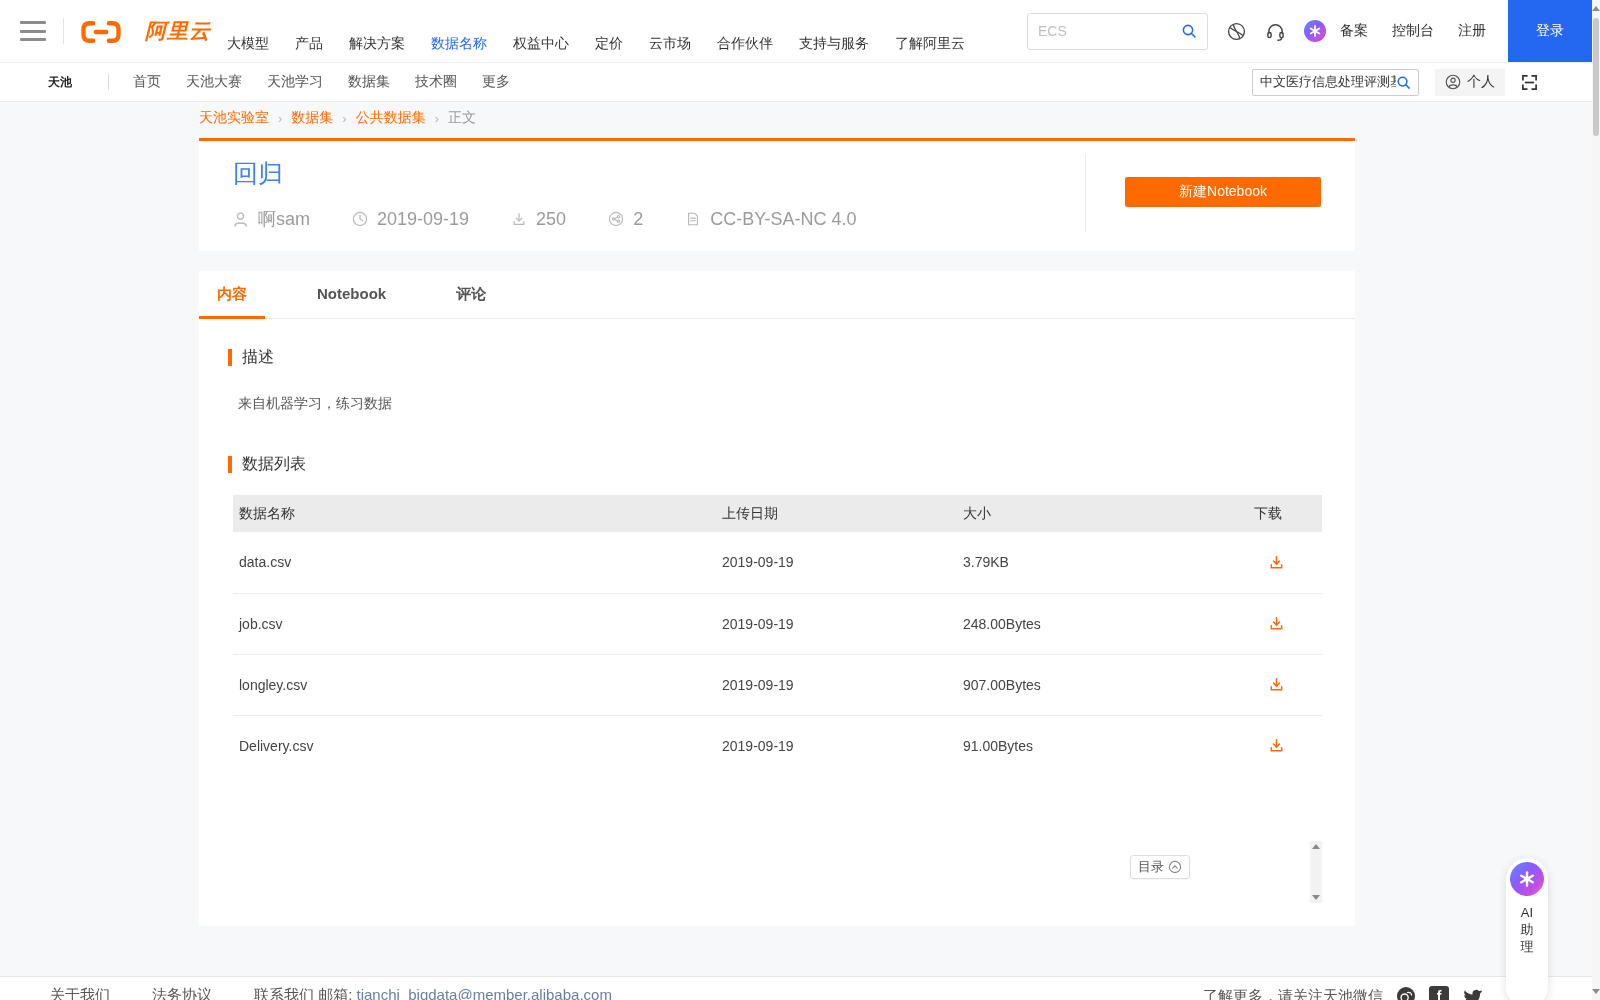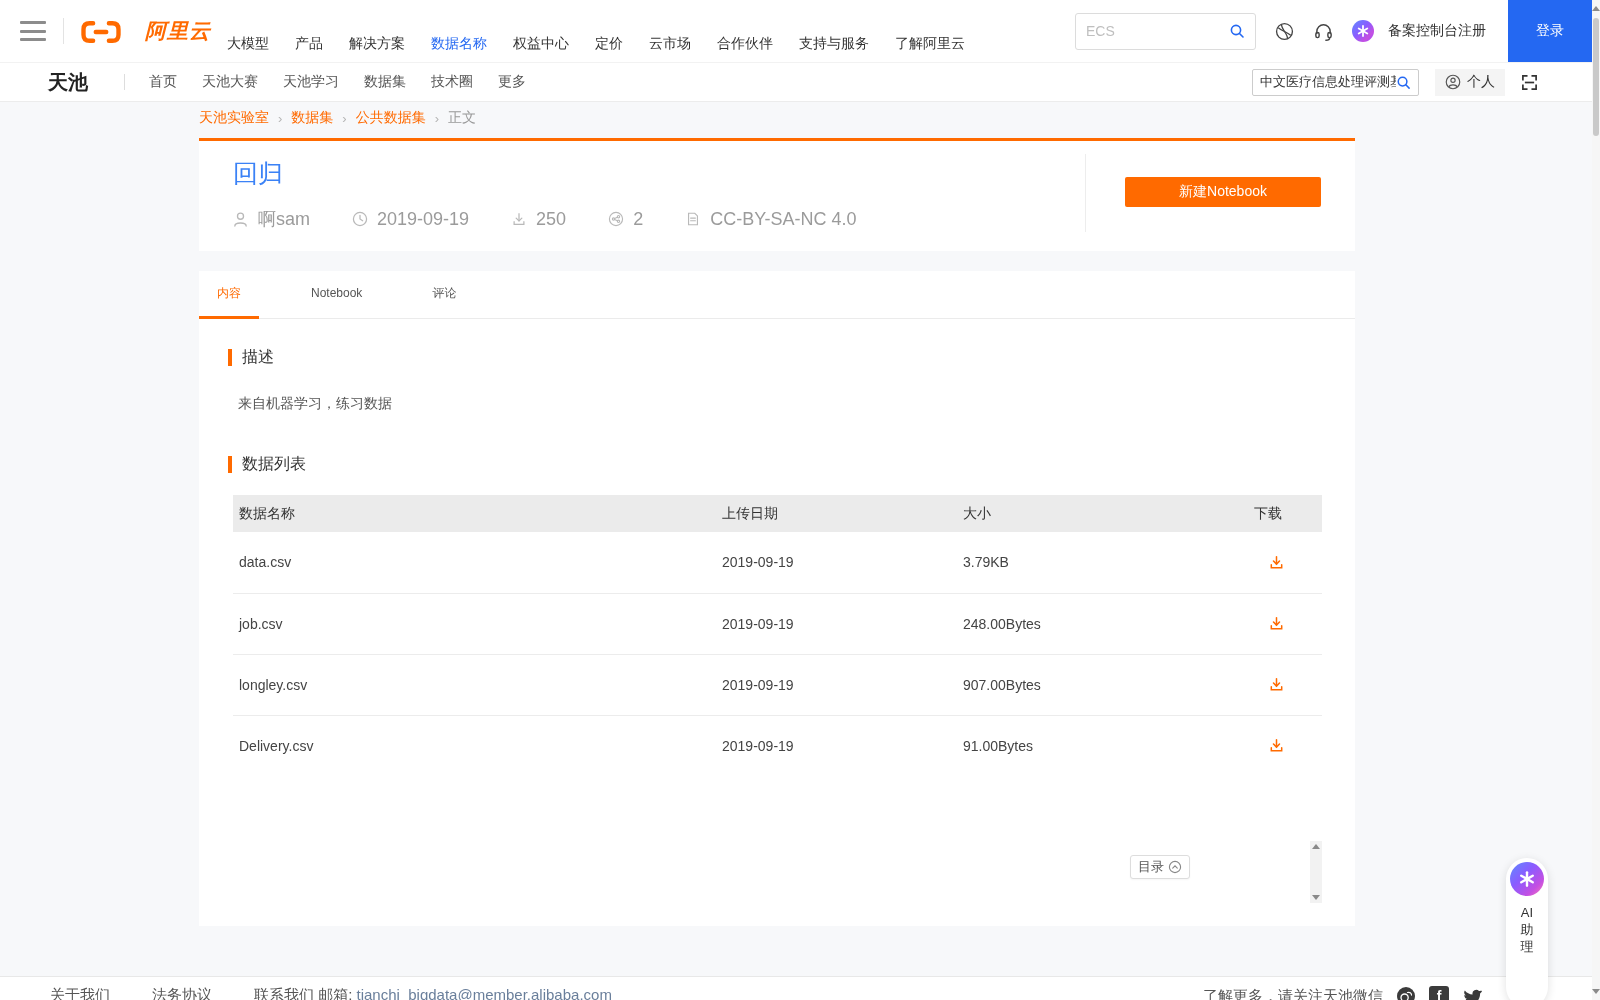--- a/index.html
+++ b/index.html
@@ -19,26 +19,26 @@
   .logo-text{color:#FF6A00;font-size:21px;font-weight:bold;letter-spacing:1px;}
   .tn-items{display:flex;align-items:center;margin-left:16px;gap:26px;margin-top:26px;}
   .tn-item{font-size:14px;color:#333;cursor:pointer;white-space:nowrap;}
   .tn-item.active{color:#2468F2;}
   .tn-right{margin-left:auto;display:flex;align-items:center;height:62px;}
   .tn-search{width:181px;height:37px;border:1px solid #dcdcdc;border-radius:3px;display:flex;align-items:center;padding:0 10px;background:#fff;}
   .tn-search input{border:0;outline:0;flex:1;font-size:14px;color:#333;font-family:inherit;min-width:0;}
   .tn-search input::placeholder{color:#bfbfbf;}
   .tn-icons{display:flex;align-items:center;gap:18px;margin:0 14px 0 18px;}
   .orb{width:22px;height:22px;border-radius:50%;background:linear-gradient(135deg,#5f8bff 0%,#8a5cff 45%,#c44fe2 75%,#9a4dff 100%);display:flex;align-items:center;justify-content:center;cursor:pointer;}
-  .tn-links{display:flex;align-items:center;margin-right:22px;}
+  .tn-links{display:flex;align-items:center;gap:24px;margin-right:22px;}
   .tn-link{font-size:14px;color:#333;cursor:pointer;white-space:nowrap;}
   .login-btn{width:84px;height:62px;background:#2468F2;color:#fff;font-size:14px;display:flex;align-items:center;justify-content:center;cursor:pointer;margin-right:8px;}
   
   .subnav{position:absolute;top:62px;left:0;width:1600px;height:40px;background:#fff;border-top:1px solid #f2f2f2;border-bottom:1px solid #ececec;display:flex;align-items:center;z-index:19;}
-  .brand{margin-left:48px;font-size:20px;font-weight:bold;color:#222;cursor:pointer;}
+  .brand{margin-left:48px;font-size:12px;font-weight:bold;color:#222;cursor:pointer;}
   .sn-div{width:1px;height:16px;background:#ddd;margin:0 24px 0 36px;}
   .sn-items{display:flex;align-items:center;gap:25px;}
   .sn-item{font-size:14px;color:#555;cursor:pointer;white-space:nowrap;}
   .sn-right{margin-left:auto;display:flex;align-items:center;margin-right:62px;gap:16px;}
   .sn-search{width:167px;height:27px;border:1px solid #ccc;border-radius:2px;display:flex;align-items:center;padding:0 7px;}
   .sn-search input{border:0;outline:0;flex:1;font-size:13px;color:#333;font-family:inherit;min-width:0;}
   .personal{height:27px;background:#f4f4f4;display:flex;align-items:center;gap:6px;padding:0 10px;font-size:14px;color:#333;cursor:pointer;}
   
   .main{position:absolute;top:103px;left:0;width:1600px;}
   .col{margin-left:199px;width:1156px;}
@@ -48,21 +48,21 @@
   .bc-cur{color:#999;}
   .rule{height:3px;background:#FF6A00;margin-top:11px;}
   .header-card{background:#fff;height:110px;position:relative;}
   .ds-title{position:absolute;left:34px;top:16px;font-size:25px;color:#3b82f6;}
   .meta{position:absolute;left:33px;top:66px;display:flex;align-items:center;gap:42px;color:#9b9b9b;font-size:18px;}
   .meta .m{display:flex;align-items:center;gap:9px;}
   .vdiv{position:absolute;left:886px;top:13px;height:78px;border-left:1px solid #ededed;}
   .nb-btn{position:absolute;left:926px;top:36px;width:196px;height:30px;background:#FF6A00;color:#fff;font-size:14px;display:flex;align-items:center;justify-content:center;border-radius:2px;cursor:pointer;}
   .content-card{background:#fff;margin-top:20px;height:655px;position:relative;}
   .tabs{display:flex;height:48px;border-bottom:1px solid #ebebeb;}
-  .tab{line-height:45px;height:48px;padding:0 18px;margin-right:34px;font-size:12px;color:#555;cursor:pointer;}
+  .tab{line-height:45px;height:48px;padding:0 18px;margin-right:34px;font-size:15px;color:#555;cursor:pointer;font-weight:bold;}
   .tab.active{color:#FF6A00;border-bottom:3px solid #FF6A00;}
   .sec-h{display:flex;align-items:center;gap:10px;margin:28px 0 0 29px;}
   .sec-bar{width:4px;height:17px;background:#FF6A00;}
   .sec-title{font-size:16px;color:#333;}
   .desc-text{margin:27px 0 0 39px;font-size:14px;color:#555;}
   .dl-table{width:1089px;margin:20px 0 0 34px;border-collapse:collapse;table-layout:fixed;}
   .dl-table th{background:#ebebeb;height:37px;text-align:left;font-weight:normal;font-size:14px;color:#333;padding-left:6px;}
   .dl-table td{height:61px;font-size:14px;color:#444;padding-left:6px;border-top:1px solid #ececec;background:#fff;}
   .dl-table tr:first-child td{border-top:0;}
   .dl-cell{cursor:pointer;}

